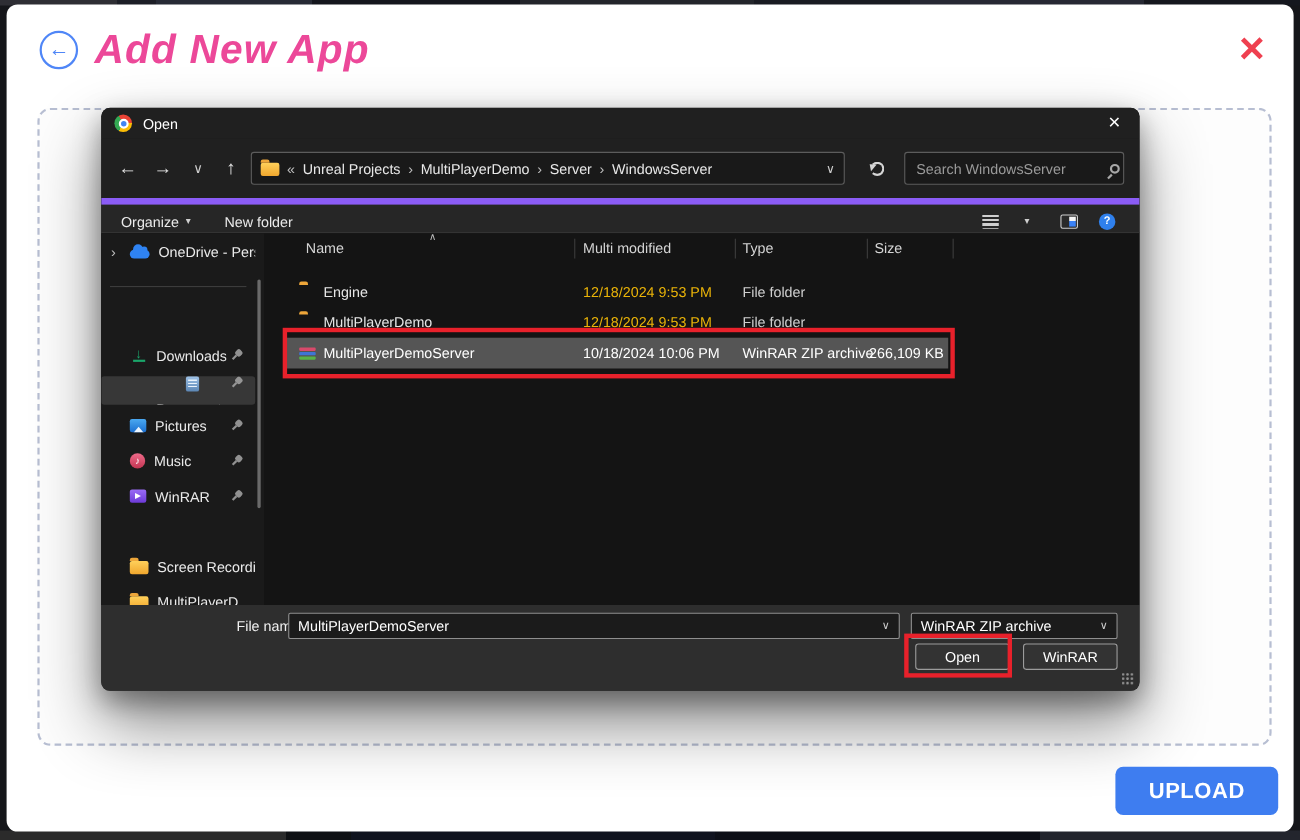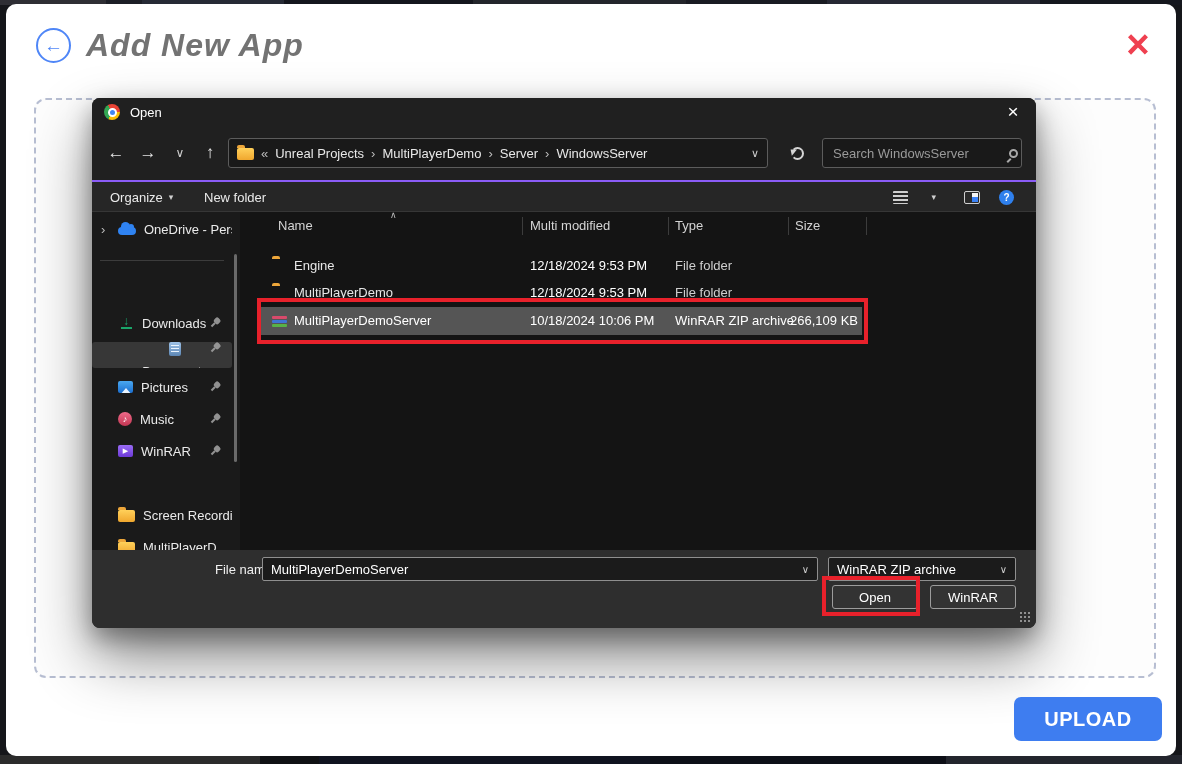--- a/index.html
+++ b/index.html
@@ -14,22 +14,22 @@
     background:linear-gradient(90deg,#2b2b2b 0 22%,#0f1114 22% 27%,#10131f 27% 55%,#0d0f17 55% 80%,#23252d 80% 100%); }
 
   .card { position:absolute; left:6px; top:4px; width:1170px; height:752px;
     background:#fff; border-radius:10px; }
 
   
   .back-btn { position:absolute; left:36px; top:28px; width:35px; height:35px;
     border:2.5px solid #4f86f7; border-radius:50%; color:#4f86f7;
     display:flex; align-items:center; justify-content:center;
     font-size:19px; font-weight:bold; cursor:pointer; background:#fff; }
-  .page-title { position:absolute; left:86px; top:26px; font-size:32px; line-height:38px;
-    font-weight:bold; font-style:italic; letter-spacing:1px; color:#737373; }
+  .page-title { position:absolute; left:86px; top:26px; font-size:37px; line-height:38px;
+    font-weight:bold; font-style:italic; letter-spacing:1px; color:#ec4899; }
   .page-close { position:absolute; left:1118px; top:22px; width:40px; height:44px;
     font-size:40px; font-weight:bold; color:#ef4050; text-align:center; line-height:44px; cursor:pointer; }
 
   
   .dropzone { position:absolute; left:34px; top:98px; width:1122px; height:580px;
     border:2px dashed #b7bed2; border-radius:12px; background:#fdfdfd; }
 
   
   .dlg { position:absolute; left:92px; top:98px; width:944px; height:530px;
     background:#1f1f1f; border-radius:8px; overflow:hidden; color:#e8e8e8; font-size:13px;
@@ -68,21 +68,21 @@
     background:#191919; border:1px solid #5c5c5c; border-radius:3px;
     display:flex; align-items:center; padding:0 10px; }
   .searchbox input { flex:1; background:transparent; border:0; outline:none;
     color:#cfcfcf; font-size:13px; font-family:inherit; }
   .searchbox input::placeholder { color:#9a9a9a; }
   .mag-ic { width:9px; height:9px; border:2px solid #a8a8a8; border-radius:50%; position:relative; flex:none; }
   .mag-ic::after { content:""; position:absolute; width:2px; height:5px; background:#a8a8a8;
     left:-3px; top:7px; transform:rotate(45deg); }
 
   .toolbar { position:absolute; left:0; top:82px; width:100%; height:32px; background:#262626;
-    border-top:2px solid #8b5cf6; border-bottom:1px solid #363636; }
+    border-top:6px solid #8b5cf6; border-bottom:1px solid #363636; }
   .tb-item { position:absolute; top:0; height:30px; display:flex; align-items:center; gap:6px;
     color:#eaeaea; cursor:pointer; }
   .caret { font-size:9px; color:#cfcfcf; }
   .lv-ic { width:15px; height:13px; border-radius:1px;
     background:repeating-linear-gradient(#cfcfcf 0 2px,transparent 2px 4px); }
   .panes-ic { width:16px; height:13px; border:1px solid #cfcfcf; border-radius:2px;
     position:relative; background:#2a2a2a; }
   .panes-ic::after { content:""; position:absolute; top:1px; bottom:1px; right:1px; width:6px;
     background:linear-gradient(#f5f5f5 45%,#3b82f6 45%); }
   .help-ic { width:15px; height:15px; border-radius:50%; background:#2f80ed; color:#fff;
@@ -127,21 +127,21 @@
   .rar-ic b:nth-child(3){ background:#58b247; }
 
   
   .list-hcell { position:absolute; top:0; height:28px; line-height:28px; color:#d4d4d4; cursor:pointer; }
   .sort-g { position:absolute; left:298px; top:-2px; font-size:9px; color:#bdbdbd; }
   .colsep { position:absolute; top:5px; width:1px; height:18px; background:#3c3c3c; }
   .frow { position:absolute; left:148px; width:796px; height:27px; cursor:pointer; }
   .frow .cell { position:absolute; top:0; height:27px; line-height:27px; white-space:nowrap; color:#e6e6e6; }
   .frow .c-icon { left:32px; top:7px; }
   .frow .c-name { left:54px; }
-  .frow .c-date { left:290px; color:#ffffff; }
+  .frow .c-date { left:290px; color:#eab308; }
   .frow .c-type { left:435px; color:#cfcfcf; }
   .frow .c-size { left:548px; width:74px; text-align:right; color:#cfcfcf; }
   .frow.sel-row { background:#555555; left:168px; width:602px; }
   .frow.sel-row .cell { color:#fff; }
   .frow.sel-row .c-icon{ left:12px; } .frow.sel-row .c-name{ left:34px; }
   .frow.sel-row .c-date{ left:270px; } .frow.sel-row .c-type{ left:415px; }
   .frow.sel-row .c-size{ left:524px; }
 
   
   .dfooter { position:absolute; left:0; top:452px; width:100%; height:78px; background:#2e2e2e; }

